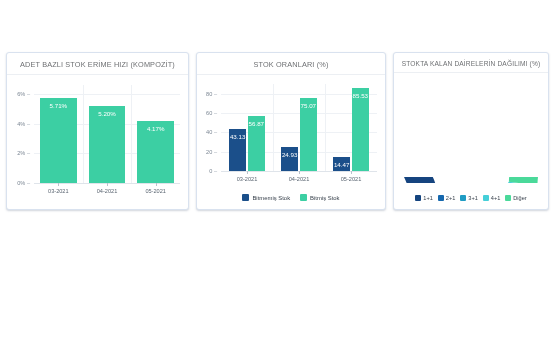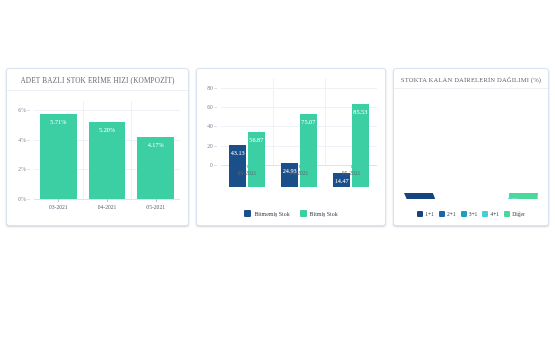--- a/index.html
+++ b/index.html
@@ -4,25 +4,24 @@
 <style>
   html,body{margin:0;padding:0;}
   body{
     width:555px;height:355px;
     background:#ffffff;
     font-family:"Liberation Sans", sans-serif;
     overflow:hidden;
   }
   .dashboard{
     position:absolute;
-    left:6px; top:68px;
+    left:6px; top:52px;
     width:543px; height:158px;
     display:flex;
     gap:7px;
-    font-family:Liberation Serif, serif;
   }
   .panel{
     background:#ffffff;
     border:1px solid #d9e2ef;
     border-radius:3px;
     box-shadow:0 1px 2px rgba(120,135,155,.35);
     display:flex;
     flex-direction:column;
     box-sizing:border-box;
     position:relative;
@@ -146,20 +145,21 @@
           <div class="bar" style="left: 103.173px; width: 36.9867px; height: 61.9182px; background: rgb(60, 207, 163);">
             <div class="bar-label" style="top: 4px;">4.17%</div>
           </div>
           <div class="xtickmark" style="left: 121.667px; top: 98px;"></div>
           <div class="xlab" style="left: 121.667px; top: 103px;">05-2021</div>
         </div>
     </div>
   </div>
 
   <div class="panel panel-2">
+    <div class="panel-title">STOK ORANLARI (%)</div>
     <div class="panel-body">
       <div class="plot" id="plot2" style="left:24px;top:9px;right:8px;bottom:38px;">
           <div class="ytick" style="right: 160px; top: 87px;">0<span class="dash"> –</span></div>
           <div class="gridline" style="left: 0px; top: 67.6667px; width: 156px;"></div>
           <div class="ytick" style="right: 160px; top: 67.6667px;">20<span class="dash"> –</span></div>
           <div class="gridline" style="left: 0px; top: 48.3333px; width: 156px;"></div>
           <div class="ytick" style="right: 160px; top: 48.3333px;">40<span class="dash"> –</span></div>
           <div class="gridline" style="left: 0px; top: 29px; width: 156px;"></div>
           <div class="ytick" style="right: 160px; top: 29px;">60<span class="dash"> –</span></div>
           <div class="gridline" style="left: 0px; top: 9.66667px; width: 156px;"></div>

